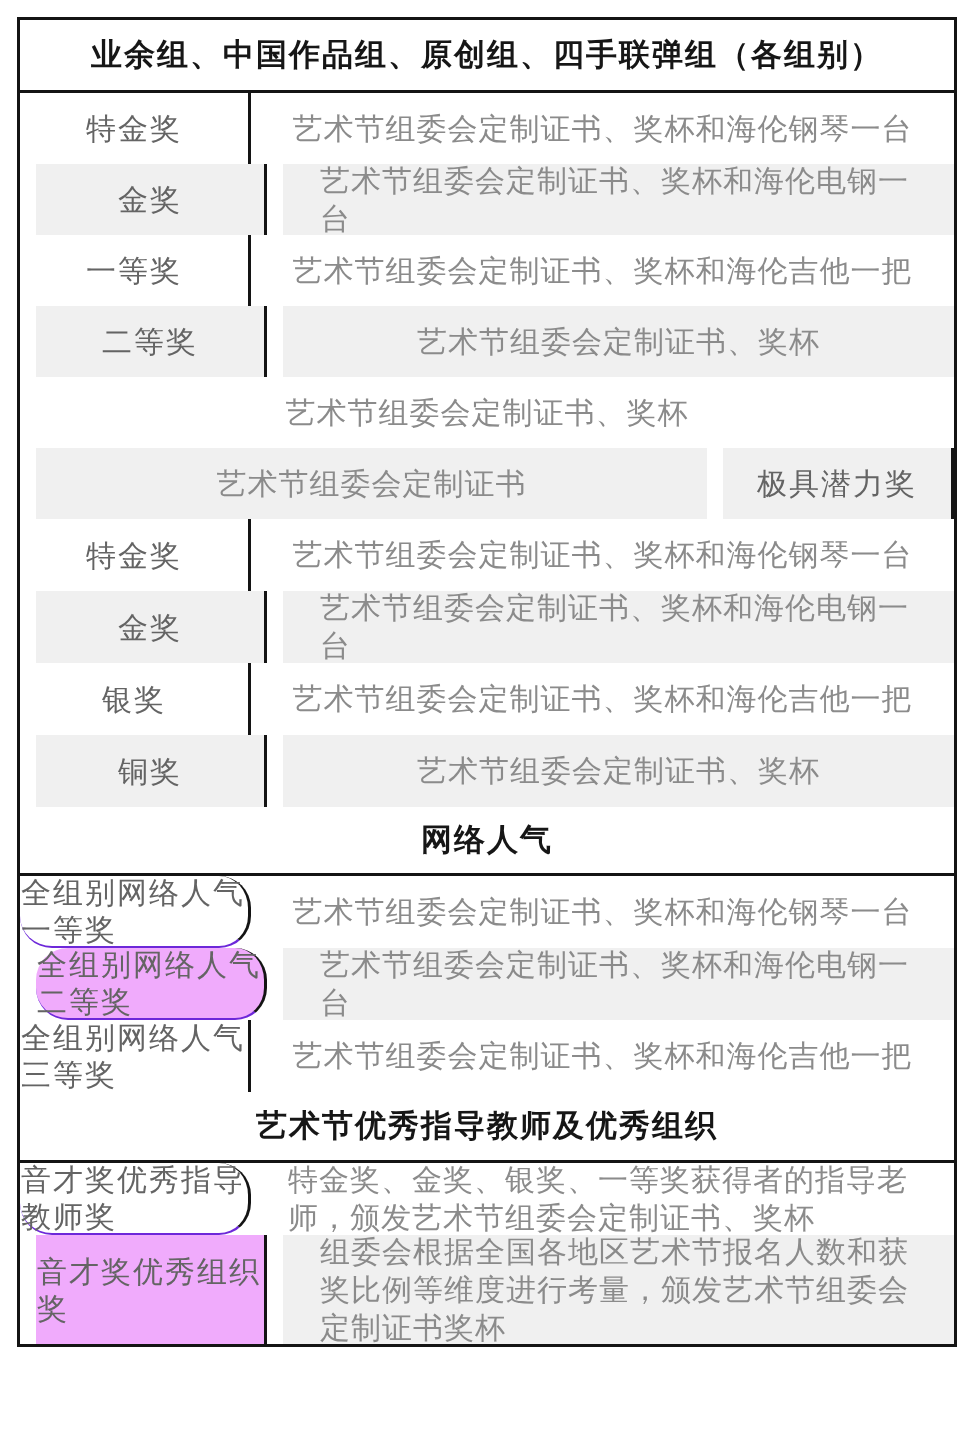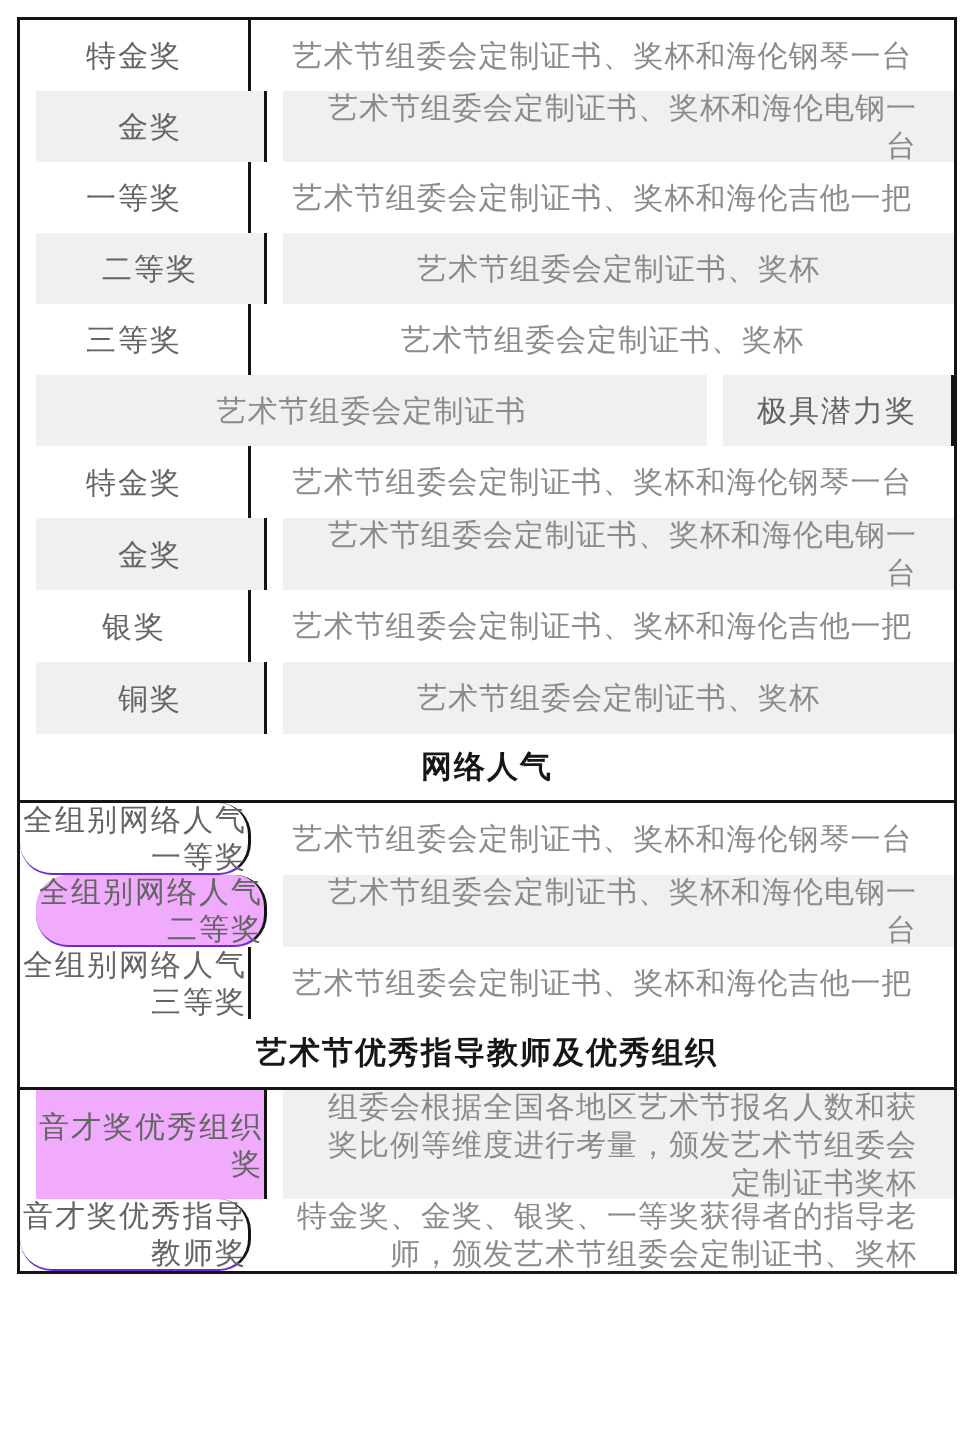--- a/index.html
+++ b/index.html
@@ -27,21 +27,21 @@
   .awards-table > .section:last-child > .row:last-child{border-bottom:none;}
   .h70{height:70px;}
   .h66{height:66px;text-align:center;}
   .h68{height:68px;}
   .row{display:flex;align-items:stretch;}
   .r71{height:71px;}
   .r72{height:72px;}
   .r109{height:109px;}
   .cell{
     display:flex;align-items:center;justify-content:center;
-    text-align:right;font-size:30px;
+    text-align:left;font-size:30px;
     box-sizing:border-box;
   }
   .award{
     width:231px;flex:0 0 231px;
     border-right:3px solid #141414;
     color:#646464;letter-spacing:2px;line-height:37px;
     padding:0 1px;
   }
   .prize{
     flex:1;
@@ -53,38 +53,38 @@
   .row.stripe-right .award{background:#f0abfc;}
   .row.award-sep .award{border-bottom:2px solid #6d28d9;border-radius:32px;}
 </style>
 </head>
 <body>
 
 <div class="page">
   <div class="awards-table">
 
     <div class="section">
+      <div class="section-header h70">业余组、中国作品组、原创组、四手联弹组（各组别）</div>
       <div class="row r71">
         <div class="cell award">特金奖</div>
         <div class="cell prize">艺术节组委会定制证书、奖杯和海伦钢琴一台</div>
       </div>
       <div class="row r71 shaded">
         <div class="cell award">金奖</div>
         <div class="cell prize">艺术节组委会定制证书、奖杯和海伦电钢一台</div>
       </div>
       <div class="row r71">
         <div class="cell award">一等奖</div>
         <div class="cell prize">艺术节组委会定制证书、奖杯和海伦吉他一把</div>
       </div>
       <div class="row r71 shaded">
         <div class="cell award">二等奖</div>
         <div class="cell prize">艺术节组委会定制证书、奖杯</div>
       </div>
       <div class="row r71">
-        <div class="cell award">三等奖</div>
         <div class="cell prize">艺术节组委会定制证书、奖杯</div>
       </div>
       <div class="row r71 shaded">
         <div class="cell prize">艺术节组委会定制证书</div>
         <div class="cell award">极具潜力奖</div>
       </div>
     </div>
 
     <div class="section">
       <div class="row r72">
@@ -116,24 +116,24 @@
         <div class="cell prize">艺术节组委会定制证书、奖杯和海伦电钢一台</div>
       </div>
       <div class="row r72">
         <div class="cell award">全组别网络人气三等奖</div>
         <div class="cell prize">艺术节组委会定制证书、奖杯和海伦吉他一把</div>
       </div>
     </div>
 
     <div class="section">
       <div class="section-header h68">艺术节优秀指导教师及优秀组织</div>
+      <div class="row r72 award-sep">
+        <div class="cell award">音才奖优秀指导教师奖</div>
+        <div class="cell prize">特金奖、金奖、银奖、一等奖获得者的指导老师，颁发艺术节组委会定制证书、奖杯</div>
+      </div>
       <div class="row r109 shaded stripe-right">
         <div class="cell award">音才奖优秀组织奖</div>
         <div class="cell prize">组委会根据全国各地区艺术节报名人数和获奖比例等维度进行考量，颁发艺术节组委会定制证书奖杯</div>
-      </div>
-      <div class="row r72 award-sep">
-        <div class="cell award">音才奖优秀指导教师奖</div>
-        <div class="cell prize">特金奖、金奖、银奖、一等奖获得者的指导老师，颁发艺术节组委会定制证书、奖杯</div>
       </div>
     </div>
 
   </div>
 </div>
 
 </body></html>

